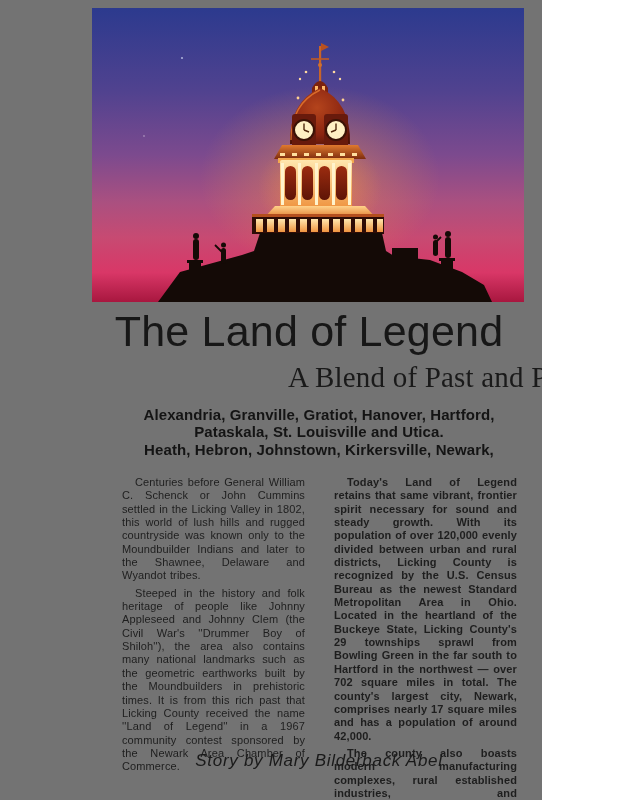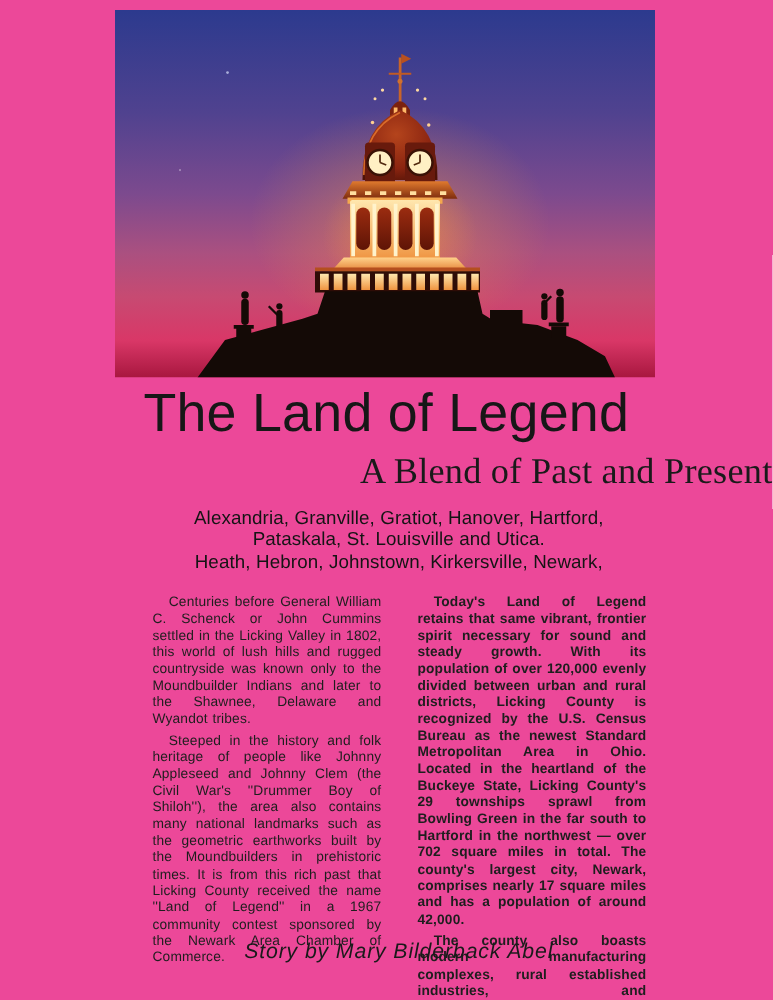--- a/index.html
+++ b/index.html
@@ -1,32 +1,32 @@
 <!DOCTYPE html>
 <html><head>
 <meta charset="utf-8">
 <style>
   html,body{margin:0;padding:0;background:#ffffff;}
   .page{
-    position:relative;width:618px;height:800px;background:#ec4899;overflow:hidden;
+    position:relative;width:542px;height:800px;background:#737373;overflow:hidden;
     font-family:"Liberation Sans",sans-serif;color:#1d1d1d;
   }
   .photo{position:absolute;left:92px;top:8px;width:432px;height:294px;margin:0;}
   .photo svg{display:block;}
   .title{
     position:absolute;left:0;top:308px;width:618px;margin:0;text-align:center;
     font-size:43px;line-height:47px;font-weight:400;color:#171717;letter-spacing:.2px;
   }
   .subtitle{
     position:absolute;left:0;top:361px;width:618px;margin:0;text-align:right;
     font-size:29px;line-height:33px;font-weight:400;color:#1a1a1a;letter-spacing:.2px;font-family:Liberation Serif, serif;
   }
   .towns{
     position:absolute;left:91px;top:406px;width:456px;text-align:center;
-    font-size:15px;font-weight:400;line-height:17.3px;color:#141414;letter-spacing:.1px;
+    font-size:15px;font-weight:700;line-height:17.3px;color:#141414;letter-spacing:.1px;
   }
   .col{
     position:absolute;top:472px;width:191px;
     font-size:11px;line-height:13.35px;text-align:justify;color:#1e1e1e;
     letter-spacing:.12px;word-spacing:.6px;
   }
   .col p{margin:4px;text-indent:13px;}
   .col p.continued{text-align-last:justify;}
   .col-left{left:118px;}
   .col-right{left:330px;font-weight:bold;}

